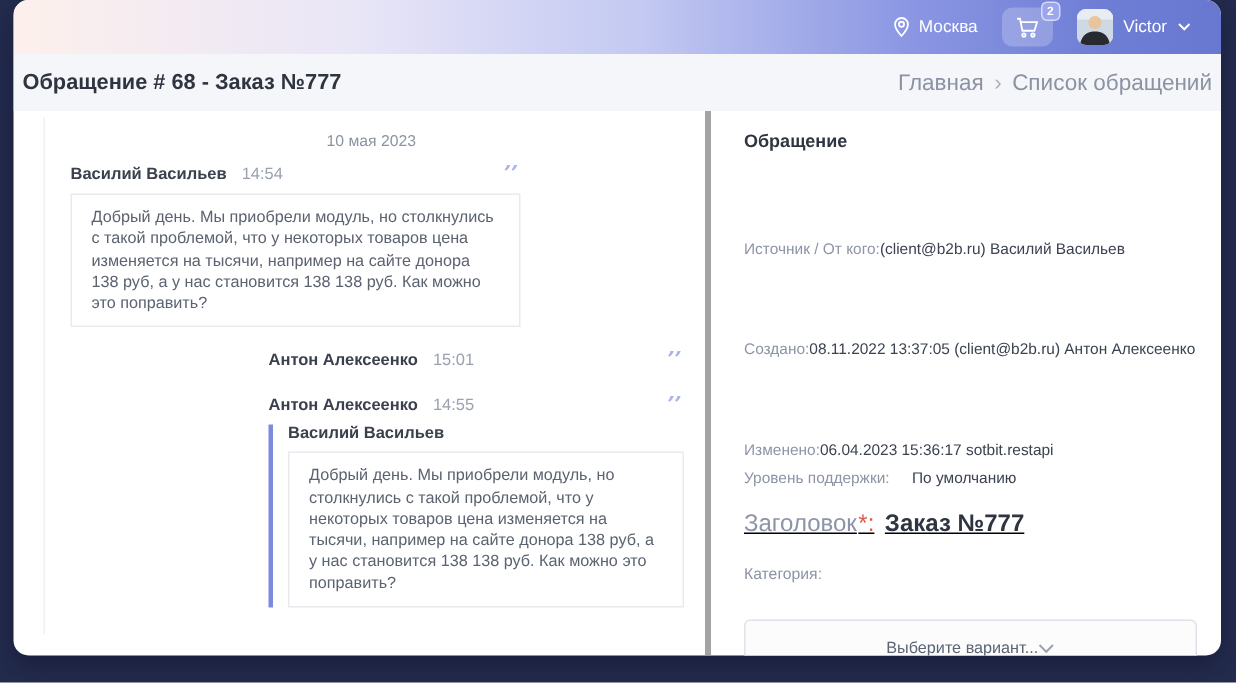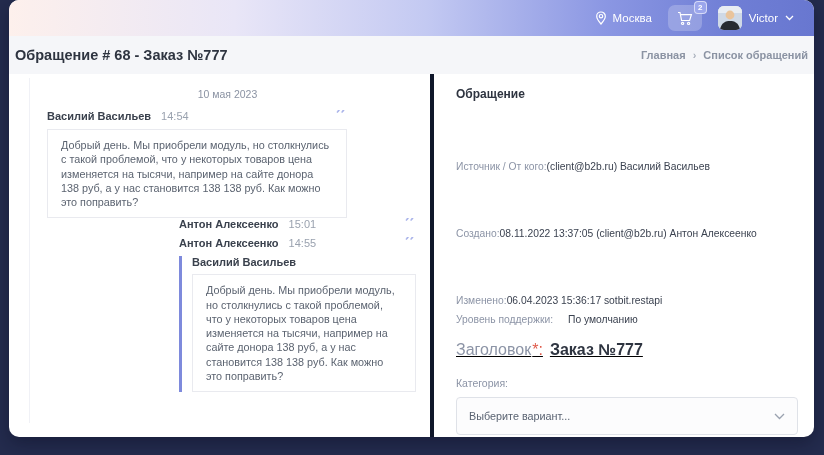--- a/index.html
+++ b/index.html
@@ -42,36 +42,36 @@
     background:#dfe6ef; display:block;
   }
   .username { color:#fff; font-size:11.5px; }
   
   .pagehead {
     height:38px; background:#f5f6f9;
     display:flex; align-items:center; justify-content:space-between;
     padding:0 6px;
   }
   .page-title { font-size:14.5px; font-weight:bold; color:#2e3440; }
-  .breadcrumb { font-size:11px; color:#8b93a3; display:flex; align-items:center; gap:7px;font-weight:bold; }
+  .breadcrumb { font-size:15px; color:#8b93a3; display:flex; align-items:center; gap:7px; }
   .breadcrumb .crumb { cursor:pointer; }
   .breadcrumb .sep { color:#aab1bd; }
   
   .content { display:flex; height:363px; }
   .chat {
-    width:425px; flex:none; position:relative;
-    border-right:4px solid #0f172a;
+    width:465px; flex:none; position:relative;
+    border-right:4px solid #a3a3a3;
     padding:8px 14px 0 30px; overflow:hidden;
   }
   .chat::before {
     content:""; position:absolute; left:20px; top:4px; bottom:14px;
     width:1px; background:#f0f1f6;
   }
   .chat-date { text-align:center; color:#8b93a3; font-size:10.5px; margin:6px 0 10px; }
-  .msg { }
+  .msg { margin-bottom:16px; }
   .msg-right { margin-left:140px; }
   .msg-left { width:300px; margin-left:8px; }
   .msg-head { display:flex; align-items:flex-start; font-size:11px; margin-bottom:5px; }
   .msg-author { font-weight:bold; color:#3a414d; }
   .msg-time { color:#9aa2af; margin-left:10px; }
   .quote-ic {
     margin-left:auto; color:#aab4ea; font-size:24px; line-height:14px;
     height:14px; overflow:hidden; cursor:pointer; font-family:"DejaVu Serif", serif;
   }
   .bubble {
@@ -87,22 +87,22 @@
   .flabel { color:#8c94a6; }
   .fvalue { color:#3b4250; }
   .fvalue.right { flex:1; text-align:left;margin-top:48px; }
   .flabel.w112 { width:112px; flex:none; }
   .subject-row { margin-top:16px; font-size:16px; display:flex; align-items:baseline;text-decoration:underline; }
   .subject-label { color:#8c94a6; }
   .req { color:#e05b4b; margin:0 1px; }
   .subject-value { color:#2e3440; font-weight:bold; margin-left:6px; }
   .cat-label { margin-top:18px; font-size:10.5px; color:#8c94a6; }
   .select {
-    margin-top:8px; height:38px; border:1px solid #dfe2e8; border-radius:4px;
-    background:#fcfcfd; display:flex; align-items:center; justify-content:space-between;
+    margin-top:24px; height:38px; border:1px solid #dfe2e8; border-radius:4px;
+    background:#fcfcfd; display:flex; align-items:center; justify-content:center;
     padding:0 12px; font-size:10.8px; color:#5a6372; cursor:pointer;
   }
   .open-btn {
     margin-top:20px; display:inline-block; padding:9px 22px;
     border:1px solid #14b8a6; border-radius:4px; background:#fff;
     color:#5b6cd6; font-size:11px; cursor:pointer;
   }
   svg { display:block; }
 </style>
 </head>

